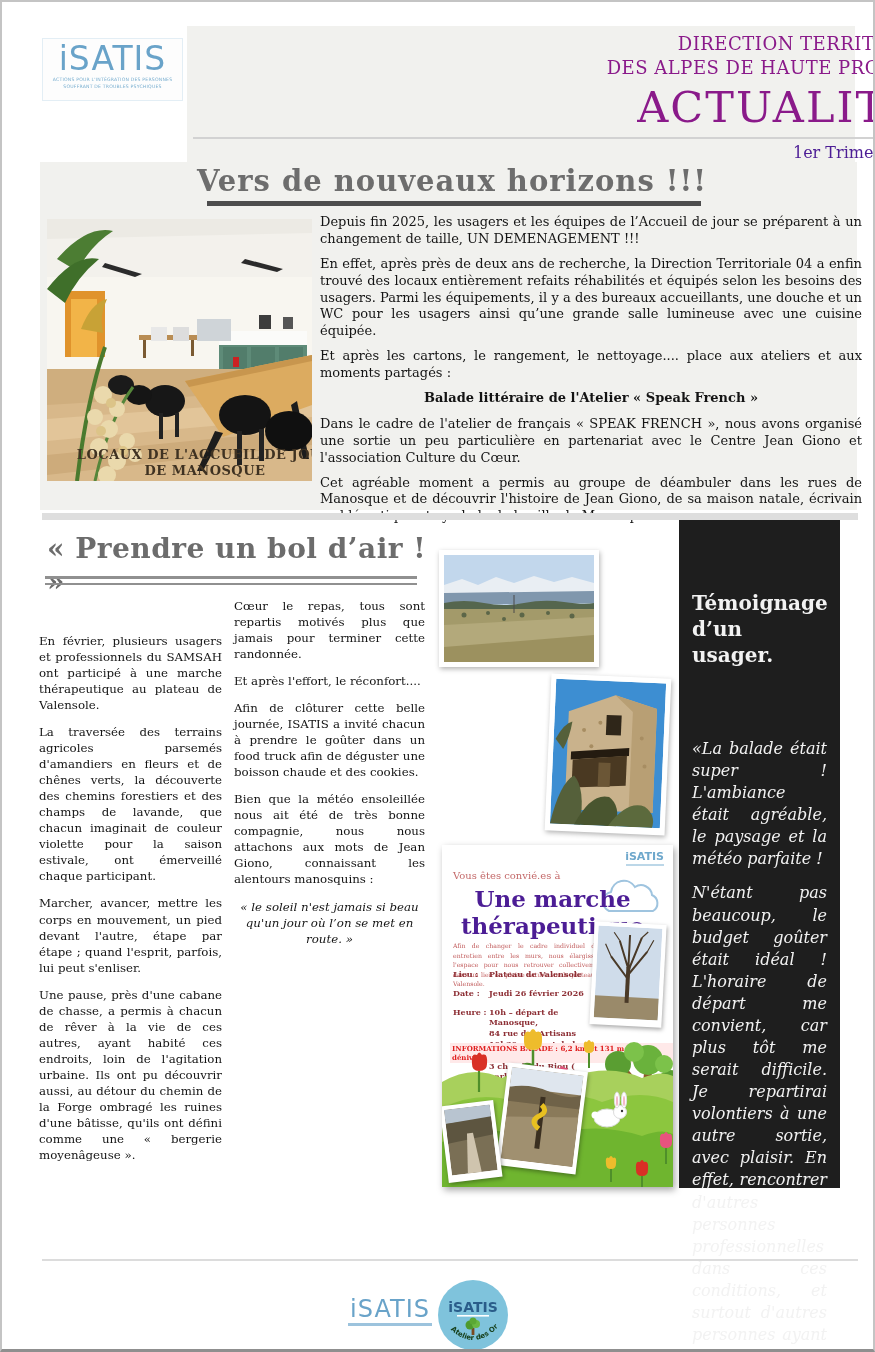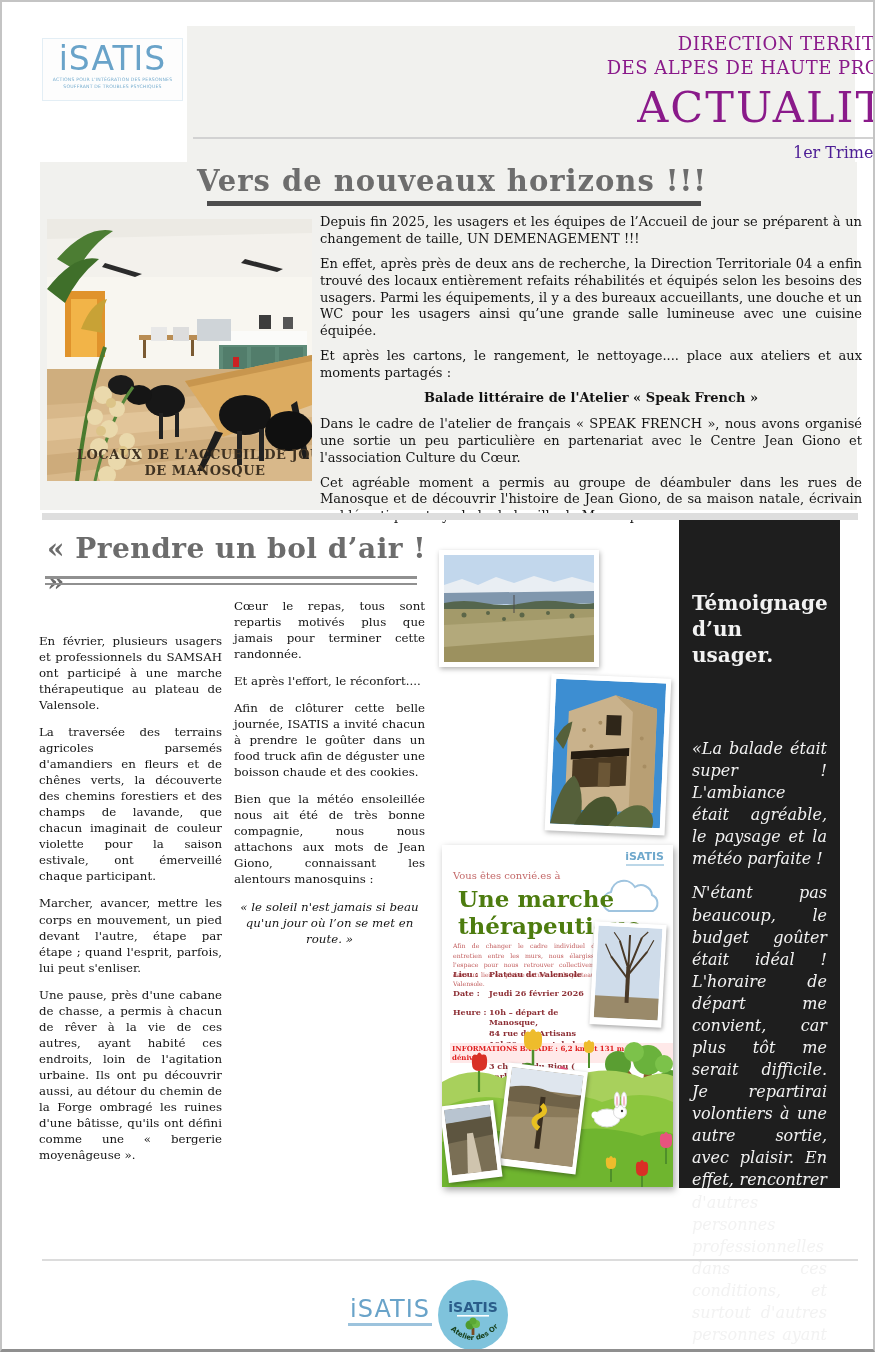--- a/index.html
+++ b/index.html
@@ -54,22 +54,22 @@
   .ph-landscape{left:437px;top:548px;width:150px;height:107px;padding:5px;}
   .ph-ruin{left:546px;top:674px;width:110px;height:145px;padding:5px 5px 7px;transform:rotate(2.5deg);}
 
   
   .flyer{left:440px;top:843px;width:231px;height:342px;background:#fff;
          box-shadow:2px 3px 7px rgba(0,0,0,.35);overflow:hidden;}
   .fl-brand{right:9px;top:5px;font-family:"DejaVu Sans",sans-serif;font-weight:bold;font-size:11px;color:#6fa8cc;}
   .fl-brand-bar{right:9px;top:19px;width:38px;height:2px;background:#bcd7e8;}
   .fl-intro{left:11px;top:25px;font-size:10px;color:#c46a6a;}
   .fl-cloud{right:10px;top:30px;}
-  .fl-title{left:16px;top:40px;width:205px;font-size:23px;font-weight:bold;
-            color:#4d7c0f;line-height:1.18;}
+  .fl-title{left:8px;top:40px;width:205px;text-align:center;font-size:23px;font-weight:bold;
+            color:#4c1d95;line-height:1.18;}
   .fl-desc{left:11px;top:96px;width:152px;font-size:6.2px;line-height:1.55;color:#c05a5a;text-align:justify;}
   .fl-rows{left:11px;top:124px;width:152px;font-size:8px;font-weight:bold;color:#8d2f35;line-height:1.35;}
   .fl-row{display:flex;margin-bottom:8px;}
   .fl-lab{width:36px;flex:none;}
   .fl-info{left:8px;top:198px;font-size:7px;font-weight:bold;color:#e02020;background:#ffe9e9;padding:1px 2px;}
   .fl-meadow{left:0;top:167px;width:231px;height:175px;}
   .polaroid{position:absolute;background:#fff;box-shadow:1px 2px 4px rgba(0,0,0,.35);padding:4px 4px 7px;}
   .fl-ph-tree{left:150px;top:78px;width:64px;height:92px;transform:rotate(3deg);}
   .fl-ph-trail{left:60px;top:222px;width:72px;height:92px;transform:rotate(7deg);}
   .fl-ph-small{left:2px;top:258px;width:46px;height:66px;transform:rotate(-7deg);}

